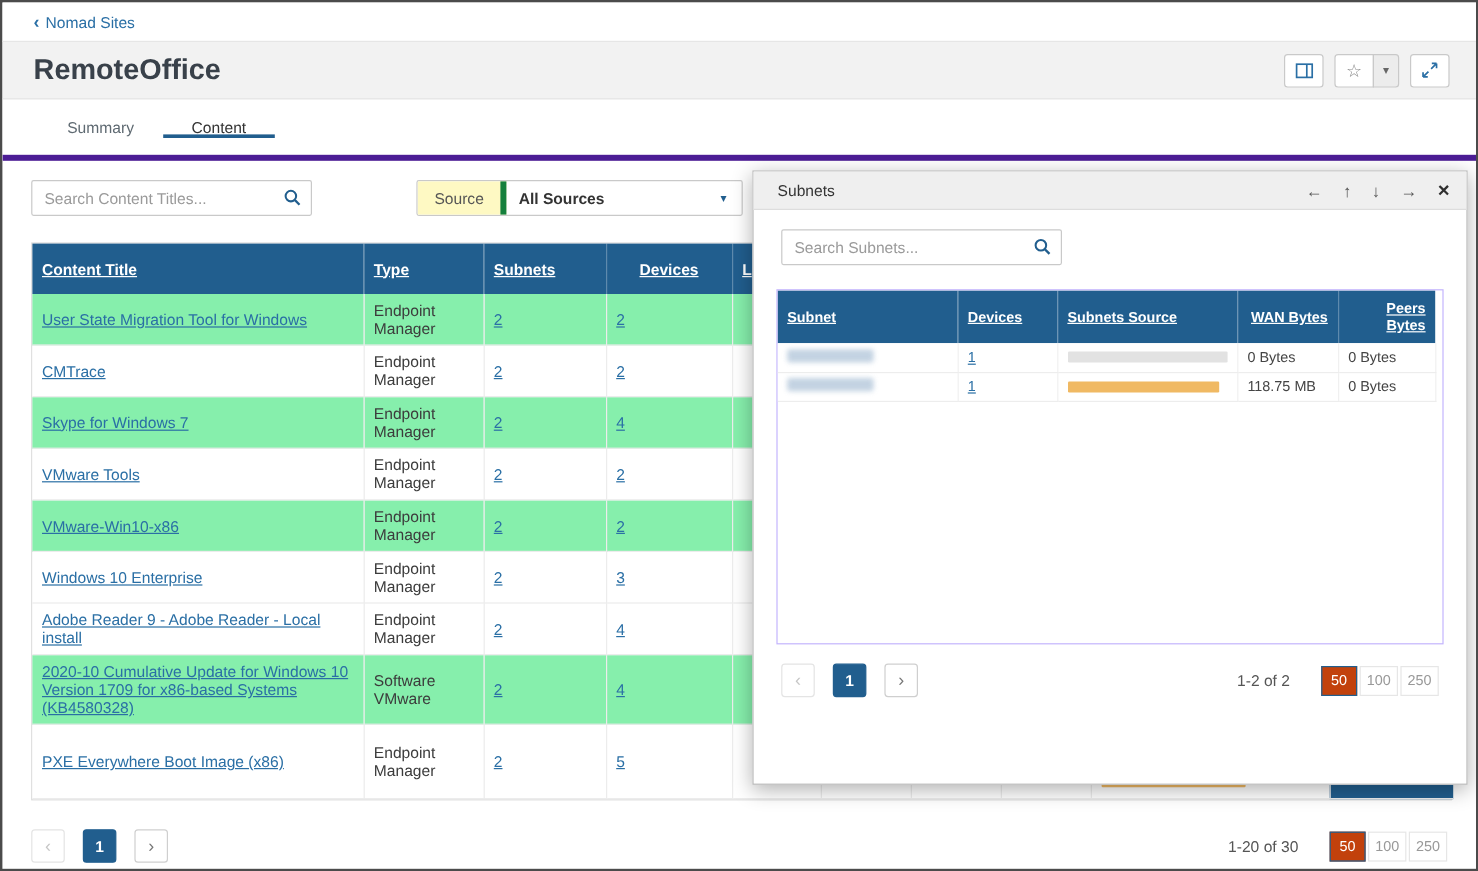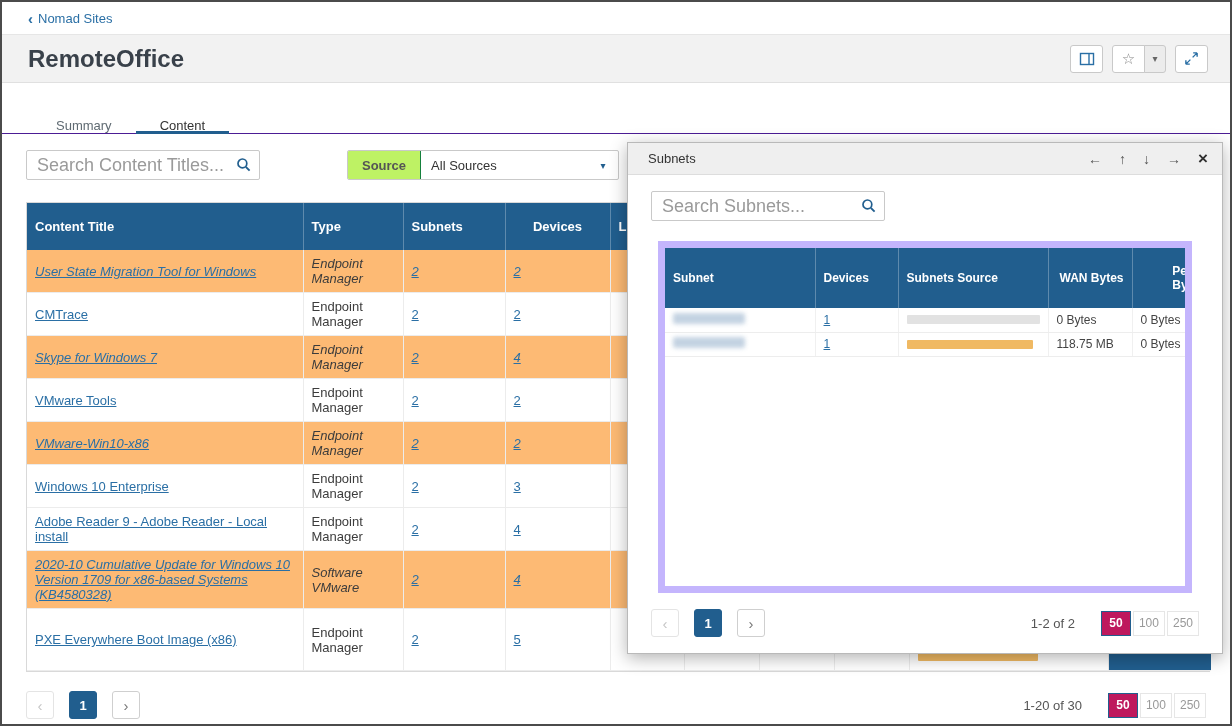--- a/index.html
+++ b/index.html
@@ -22,48 +22,48 @@
   .title-actions { margin-left:auto; display:flex; align-items:center; gap:9px; }
   .icon-btn { height:28px; min-width:33px; background:#fff; border:1px solid #c9c9c9;
     border-radius:3px; display:flex; align-items:center; justify-content:center;
     color:#2a6fa5; font-size:15px; cursor:pointer; padding:0; }
   .star-group { display:flex; }
   .star-group .star-btn { border-radius:3px 0 0 3px; color:#8a8a8a; font-size:15px; }
   .star-group .caret-btn { min-width:22px; border-left:1px solid #c9c9c9; margin-left:-1px;
     background:#ececec; color:#666; border-radius:0 3px 3px 0; font-size:10px; }
   
   .tabs { position:absolute; top:81px; left:0; right:0; height:51px; background:#fff;
-    border-bottom:1px solid #4c1d95; display:flex; align-items:flex-end; padding-left:30px; }
+    border-bottom:5px solid #4c1d95; display:flex; align-items:center; padding-left:30px; }
   .tab { padding:0 24px; display:flex; align-items:center; font-size:13px; color:#5f6a72;
     cursor:pointer; position:relative; background:none; border:none; font-family:inherit; }
   .tab.active { color:#333; }
   .tab.active::after { content:""; position:absolute; bottom:-1px; left:0; right:0; height:3px; background:#215e8e; }
   
   .filters { position:absolute; top:148px; left:24px; right:24px; height:32px; }
   .search-box { width:234px; height:30px; border:1px solid #c9c9c9; border-radius:2px;
     background:#fff; display:flex; align-items:center; }
   .search-box input { border:none; outline:none; flex:1; min-width:0; padding:0 6px 0 10px;
-    font-size:18px; color:#0f172a; font-family:inherit; background:transparent; }
+    font-size:13px; color:#0f172a; font-family:inherit; background:transparent; }
   .search-box input::placeholder { color:#9a9a9a; }
   .search-icon { width:30px; display:flex; justify-content:center; align-items:center; cursor:pointer; flex:0 0 auto; }
   .main-search { position:absolute; left:0; top:0; }
   .source-group { position:absolute; left:321px; top:0; width:272px; height:30px;
     border:1px solid #c9c9c9; border-radius:2px; display:flex; background:#fff; overflow:hidden; cursor:pointer; }
-  .source-label { background:#bef264; border-right:1px solid #15803d; padding:0 14px;
-    display:flex; align-items:center; font-size:13px; color:#555;font-weight:bold; }
-  .source-value { flex:1; display:flex; align-items:center; padding:0 10px; font-size:13px; color:#333; }
+  .source-label { background:#fef9c3; border-right:5px solid #15803d; padding:0 14px;
+    display:flex; align-items:center; font-size:13px; color:#555; }
+  .source-value { flex:1; display:flex; align-items:center; padding:0 10px; font-size:13px; color:#333;font-weight:bold; }
   .source-caret { width:30px; display:flex; align-items:center; justify-content:center; color:#215e8e; font-size:10px; }
   
   table { border-collapse:collapse; table-layout:fixed; }
   thead th { background:#215e8e; color:#fff; font-weight:bold; text-align:left;
-    padding:16px 8px; border-right:1px solid rgba(255,255,255,0.28); }
+    padding:0 8px; border-right:1px solid rgba(255,255,255,0.28);text-decoration:underline; }
   thead th:last-child { border-right:none; }
   tbody td { border-right:1px solid #ececec; border-bottom:1px solid #ececec; vertical-align:middle; }
   tbody td:last-child { border-right:none; }
-  tr.odd  { background:#fdba74;font-style:italic; }
+  tr.odd  { background:#86efac; }
   tr.even { background:#fff; }
   a.cell-link { color:#2a6fa5; text-decoration:underline; cursor:pointer; }
   .hbar { height:9px; border-radius:1px; }
   
   .content-table-wrap { position:absolute; top:200px; left:24px; width:1184px;
     border:1px solid #d9d9d9; }
   #content-table { width:1182px; }
   #content-table thead th { height:42px; font-size:13px; }
   #content-table thead th.center { text-align:center; }
   #content-table tbody tr { height:40px; }
@@ -76,32 +76,32 @@
   .pg-btn { width:28px; height:28px; border:1px solid #cfcfcf; border-radius:3px; background:#fff;
     display:flex; align-items:center; justify-content:center; font-size:15px; color:#777;
     margin-right:15px; cursor:pointer; font-family:inherit; padding:0; }
   .pg-btn.disabled { color:#c6c6c6; border-color:#e4e4e4; cursor:default; }
   .pg-btn.page { font-size:13px; }
   .pg-btn.page.active { background:#215e8e; border-color:#215e8e; color:#fff; font-weight:bold; }
   .pg-range { margin-left:auto; font-size:13px; color:#555; margin-right:26px; white-space:nowrap; }
   .pg-sizes { display:flex; gap:2px; }
   .size-btn { min-width:30px; height:25px; padding:0 5px; display:flex; align-items:center; justify-content:center;
     font-size:12px; color:#999; border:1px solid #e6e6e6; background:#fff; cursor:pointer; font-family:inherit; }
-  .size-btn.active { background:#be185d; border-color:#215e8e; color:#fff; font-weight:bold; }
+  .size-btn.active { background:#c2410c; border-color:#215e8e; color:#fff; font-weight:normal; }
   
   .subnets-panel { position:absolute; left:625px; top:140px; width:596px; height:512px;
     background:#fff; border:1px solid #b9b9b9; box-shadow:0 4px 16px rgba(0,0,0,0.30); }
   .panel-header { height:32px; background:#efefef; border-bottom:1px solid #ddd;
     display:flex; align-items:center; padding:0 14px 0 20px; }
   .panel-title { font-size:13px; color:#333; }
   .panel-actions { margin-left:auto; display:flex; gap:17px; align-items:center; }
   .panel-action { color:#555; font-size:14px; cursor:pointer; background:none; border:none; padding:0; font-family:inherit; line-height:1; }
   .panel-action.close { color:#2f2f2f; font-size:17px; font-weight:bold; }
   .panel-search { margin:16px 0 0 23px; }
-  .panel-table-wrap { margin:20px 30px 0; border:7px solid #c4b5fd; height:352px; overflow:hidden; }
+  .panel-table-wrap { margin:20px 19px 0; border:1px solid #c4b5fd; height:296px; overflow:hidden; }
   #subnets-table { width:548px; }
   #subnets-table thead th { height:44px; font-size:12px; vertical-align:middle; }
   #subnets-table thead th.r { text-align:right; }
   #subnets-table tbody tr { height:24px; background:#fff; }
   #subnets-table tbody td { font-size:12px; color:#444; padding:3px 8px; border-right:1px solid #f0f0f0; border-bottom:1px solid #ededed; }
   #subnets-table td.r { text-align:left; }
   .redacted { display:inline-block; width:72px; height:11px; background:#b9cbdd; border-radius:2px;
     filter:blur(2px); opacity:0.85; }
   .panel-pagination { margin:16px 23px 0; }
 </style>

